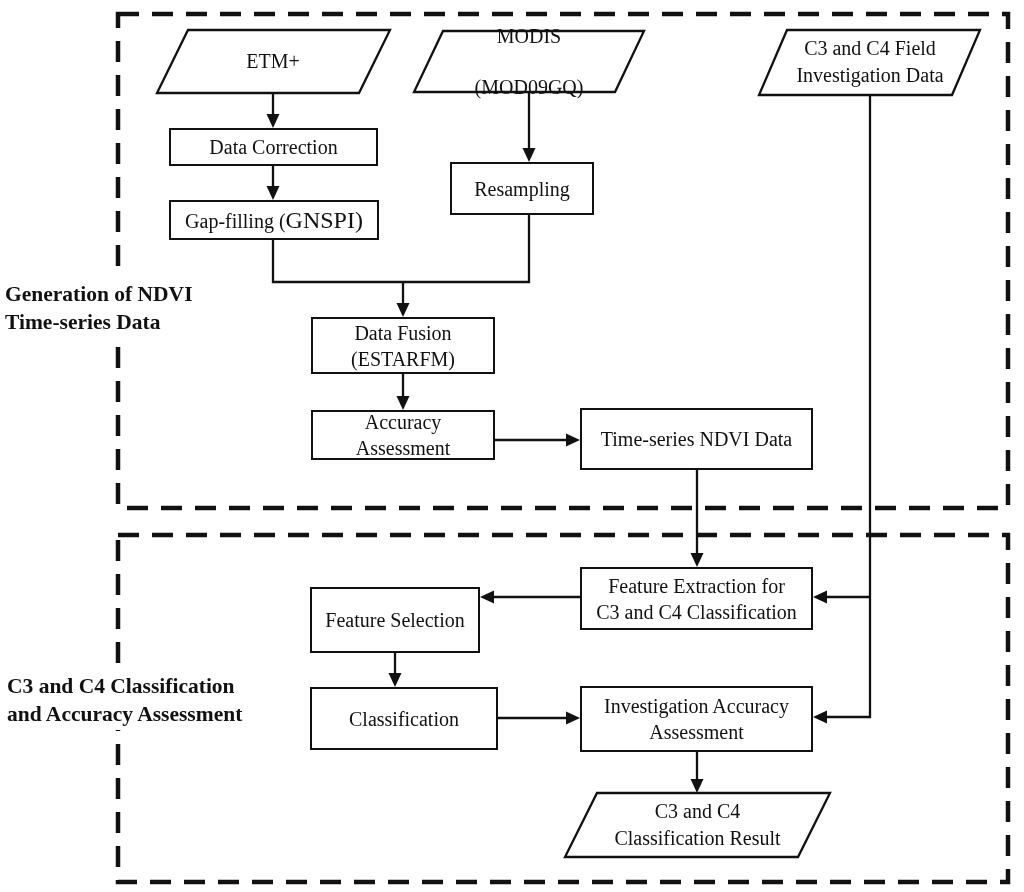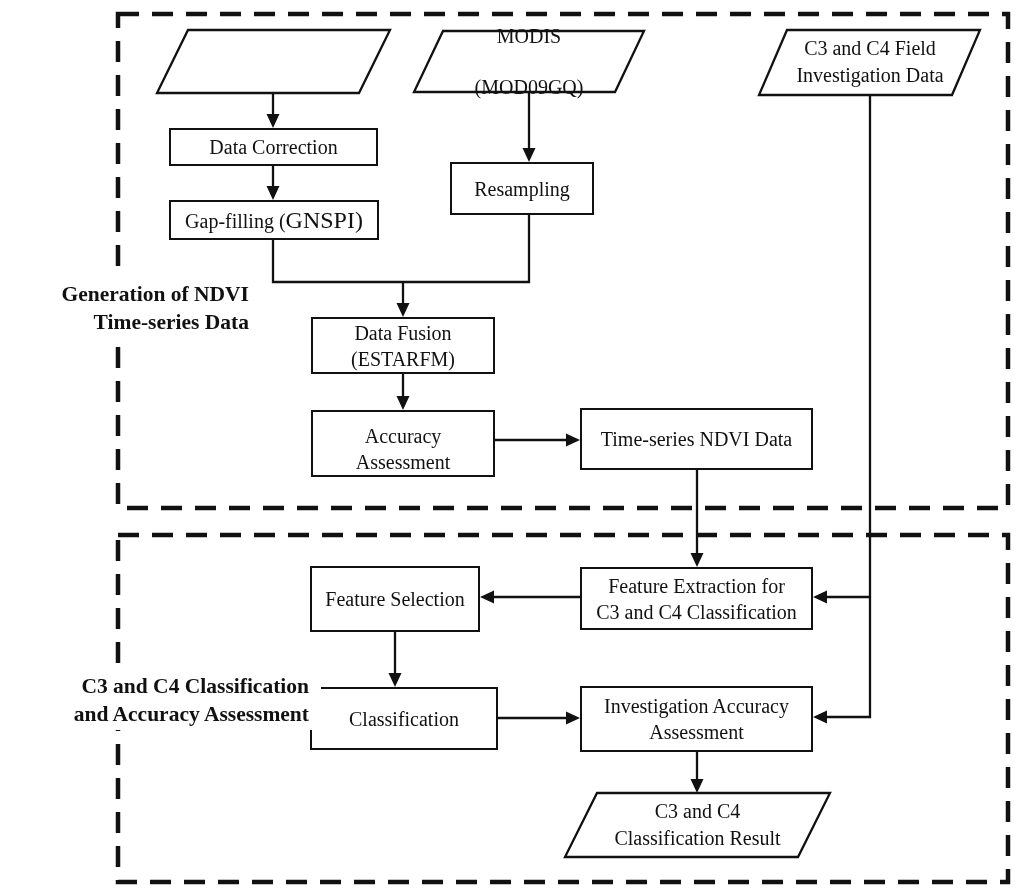--- a/index.html
+++ b/index.html
@@ -48,22 +48,22 @@
     background: transparent;
   }
   .line { white-space: nowrap; }
   .big { font-size: 24px; }
   .seclabel {
     position: absolute;
     background: #ffffff;
     font-weight: bold;
     font-size: 21.5px;
     line-height: 28px;
-    text-align: right;
-    padding: 2px 12px;
+    text-align: left;
+    padding: 2px 4px;
   }
 </style>
 </head>
 <body>
 
 <div class="page">
 
   <svg class="layer" viewBox="0 0 1024 892" xmlns="http://www.w3.org/2000/svg">
 
     <g fill="none" stroke="#111111" stroke-width="4.5" stroke-dasharray="21 13">
@@ -122,47 +122,50 @@
 
   <div class="box" style="left:450px; top:162px; width:144px; height:53px;">
     <span class="line">Resampling</span>
   </div>
 
   <div class="box" style="left:311px; top:317px; width:184px; height:57px;">
     <span class="line">Data Fusion</span>
     <span class="line">(ESTARFM)</span>
   </div>
 
-  <div class="box" style="left:311px; top:410px; width:184px; height:67px;justify-content:flex-end;">
+  <div class="box" style="left:311px; top:410px; width:184px; height:50px;">
     <span class="line">Accuracy</span>
     <span class="line">Assessment</span>
   </div>
 
   <div class="box" style="left:580px; top:408px; width:233px; height:62px;">
     <span class="line">Time-series NDVI Data</span>
   </div>
 
   <div class="box" style="left:580px; top:567px; width:233px; height:63px;">
     <span class="line">Feature Extraction for</span>
     <span class="line">C3 and C4 Classification</span>
   </div>
 
-  <div class="box" style="left:310px; top:566px; width:170px; height:66px;">
+  <div class="box" style="left:310px; top:587px; width:170px; height:66px;">
     <span class="line">Feature Selection</span>
   </div>
 
   <div class="box" style="left:310px; top:687px; width:188px; height:63px;">
     <span class="line">Classification</span>
   </div>
 
   <div class="box" style="left:580px; top:686px; width:233px; height:66px;">
     <span class="line">Investigation Accuracy</span>
     <span class="line">Assessment</span>
   </div>
 
+  <div class="ptext" style="left:193px; top:30px; width:160px; height:62px;">
+    <span class="line">ETM+</span>
+  </div>
 
   <div class="ptext" style="left:444px; top:32px; width:170px; height:59px;gap:24px;">
     <span class="line">MODIS</span>
     <span class="line">(MOD09GQ)</span>
   </div>
 
   <div class="ptext" style="left:769px; top:31px; width:202px; height:62px;">
     <span class="line">C3 and C4 Field</span>
     <span class="line">Investigation Data</span>
   </div>

